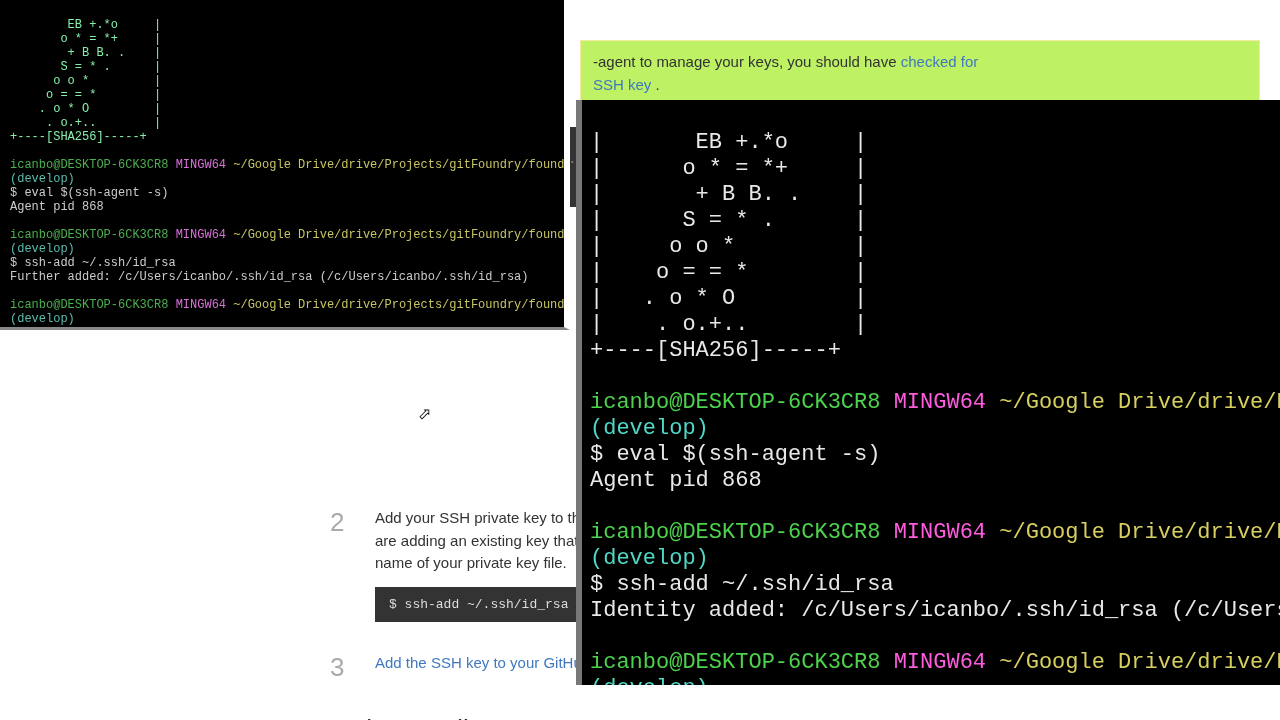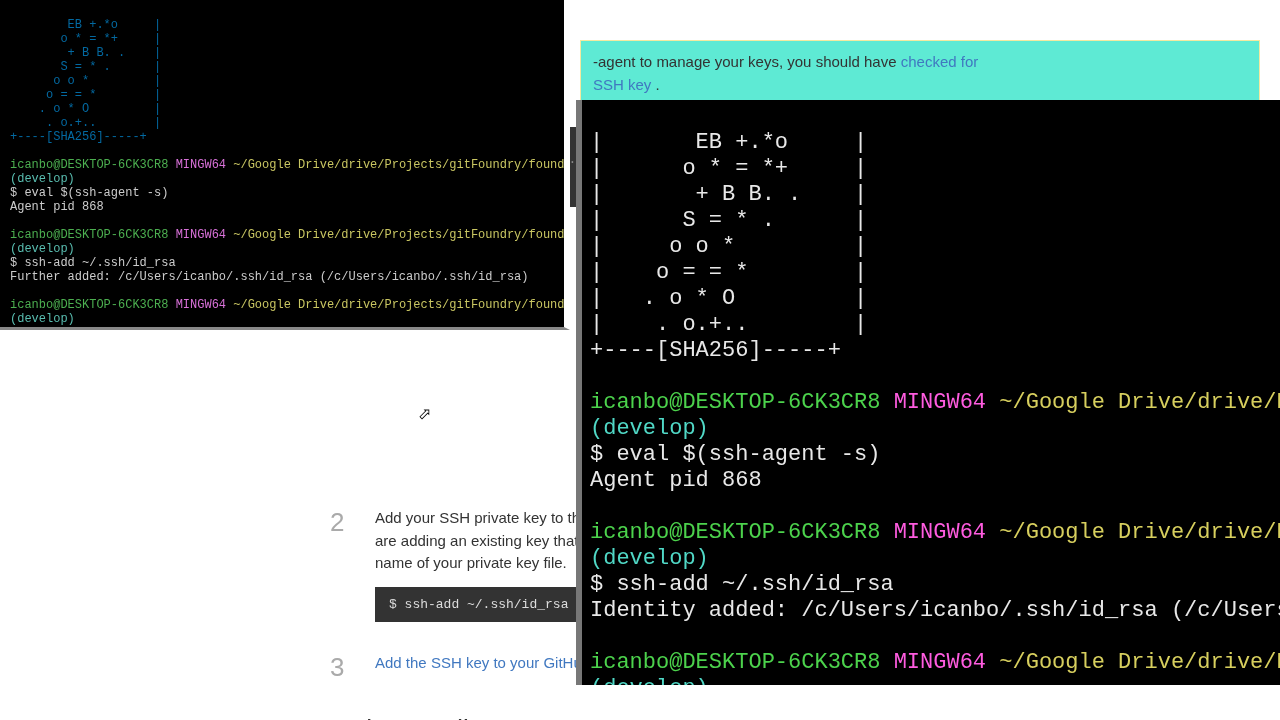--- a/index.html
+++ b/index.html
@@ -15,21 +15,21 @@
     position: absolute;
     left: 0; top: 0;
     width: 1280px;
     height: 720px;
     padding-left: 320px;
     padding-top: 40px;
     font-size: 15px;
     color: #333;
   }
   .doc-note {
-    background: #5eead4;
+    background: #bef264;
     border: 1px solid #f4e9a0;
     padding: 10px 12px;
     margin-bottom: 20px;
     width: 680px;
     line-height: 1.5;
   }
   .doc-link { color: #4078c0; text-decoration: none; }
   .doc-steps {
     counter-reset: step;
     margin-top: 300px;
@@ -78,21 +78,21 @@
     color: #ccc;
     font-family: Consolas, "Courier New", monospace;
     font-size: 12px;
     line-height: 14px;
     padding: 4px 10px;
     white-space: pre;
     overflow: hidden;
     border-right: 6px solid #fff;
     border-bottom: 3px solid #888;
   }
-  .term-small .art { color: #0369a1; }
+  .term-small .art { color: #86efac; }
   .term-small .green { color: #4caf50; }
   .term-small .magenta { color: #d770d7; }
   .term-small .yellow { color: #c9c662; }
   .term-small .cyan { color: #59bdb0; }
   .term-small .cursor {
     display: inline-block;
     width: 7px; height: 13px;
     background: #ccc;
     vertical-align: text-bottom;
   }

